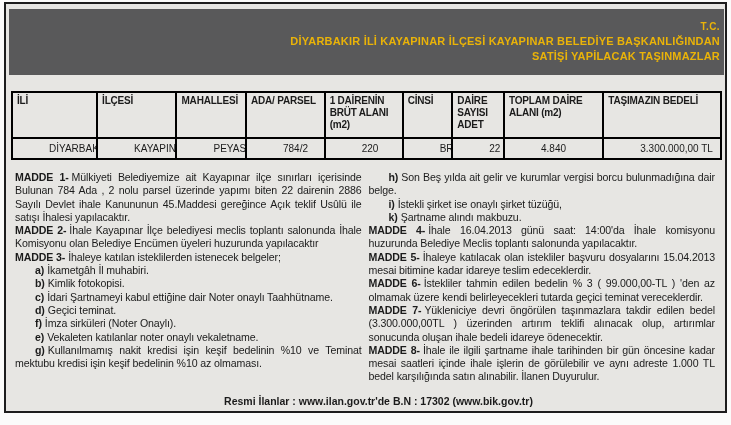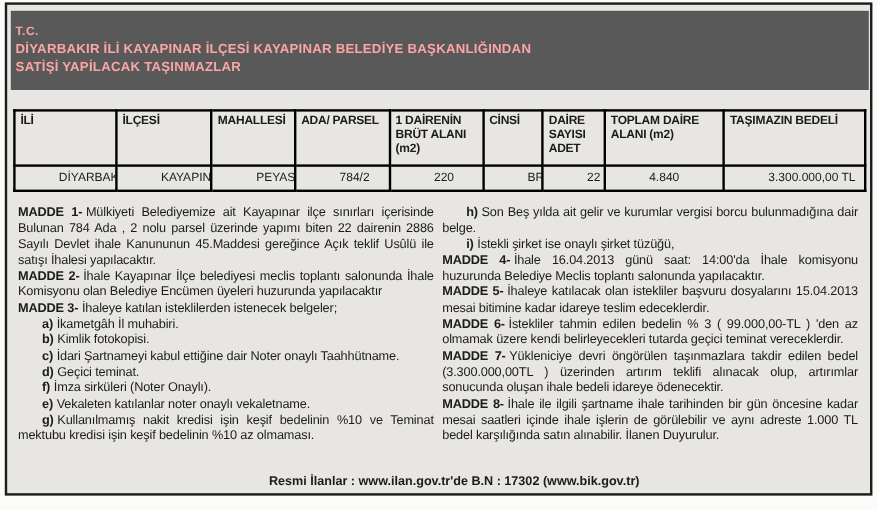--- a/index.html
+++ b/index.html
@@ -6,22 +6,22 @@
   body{
     width:731px;height:425px;position:relative;overflow:hidden;
     background:#fbfbfa;color:#1b1b1b;
     font-family:"Liberation Sans",sans-serif;
   }
   .frame{
     position:absolute;left:4px;top:2px;width:723px;height:411px;
     box-sizing:border-box;border:2px solid #1d1d1d;background:#e7e6e3;
   }
   .masthead{
-    margin:5px 1px 0 3px;background:#59595a;color:#fca5a5;
-    text-align:left;padding:11px 4px 12px;
+    margin:5px 1px 0 3px;background:#59595a;color:#eab308;
+    text-align:right;padding:11px 4px 12px;
   }
   .m1{font-size:10px;font-weight:bold;line-height:14px;letter-spacing:.4px;}
   .m2{font-size:11px;font-weight:bold;line-height:15px;letter-spacing:.2px;}
   .m3{font-size:11px;font-weight:bold;line-height:14px;letter-spacing:.2px;}
   table.tbl{
     width:711px;margin:16px 0 0 5px;border-collapse:collapse;table-layout:fixed;
   }
   .tbl th,.tbl td{
     border:2px solid #000000;font-size:10px;padding:2px 4px;
     text-align:left;overflow:hidden;
@@ -102,20 +102,21 @@
       <p class="item"><b>b)</b><span>Kimlik fotokopisi.</span></p>
       <p class="item"><b>c)</b><span>İdari Şartnameyi kabul ettiğine dair Noter onaylı Taahhütname.</span></p>
       <p class="item"><b>d)</b><span>Geçici teminat.</span></p>
       <p class="item"><b>f)</b><span>İmza sirküleri (Noter Onaylı).</span></p>
       <p class="item"><b>e)</b><span>Vekaleten katılanlar noter onaylı vekaletname.</span></p>
       <p class="item-wrap"><b>g)</b><span>Kullanılmamış nakit kredisi işin keşif bedelinin %10 ve Teminat mektubu kredisi işin keşif bedelinin %10 az olmaması.</span></p>
     </div>
     <div class="col">
       <p class="item-wrap"><b>h)</b><span>Son Beş yılda ait gelir ve kurumlar vergisi borcu bulunmadığına dair belge.</span></p>
       <p class="item"><b>i)</b><span>İstekli şirket ise onaylı şirket tüzüğü,</span></p>
+      <p class="item"><b>k)</b><span>Şartname alındı makbuzu.</span></p>
       <p class="madde"><b>MADDE 4-</b><span>İhale 16.04.2013 günü saat: 14:00'da İhale komisyonu huzurunda Belediye Meclis toplantı salonunda yapılacaktır.</span></p>
       <p class="madde"><b>MADDE 5-</b><span>İhaleye katılacak olan istekliler başvuru dosyalarını 15.04.2013 mesai bitimine kadar idareye teslim edeceklerdir.</span></p>
       <p class="madde"><b>MADDE 6-</b><span>İstekliler tahmin edilen bedelin % 3 ( 99.000,00-TL ) 'den az olmamak üzere kendi belirleyecekleri tutarda geçici teminat vereceklerdir.</span></p>
       <p class="madde"><b>MADDE 7-</b><span>Yükleniciye devri öngörülen taşınmazlara takdir edilen bedel (3.300.000,00TL ) üzerinden artırım teklifi alınacak olup, artırımlar sonucunda oluşan ihale bedeli idareye ödenecektir.</span></p>
       <p class="madde"><b>MADDE 8-</b><span>İhale ile ilgili şartname ihale tarihinden bir gün öncesine kadar mesai saatleri içinde ihale işlerin de görülebilir ve aynı adreste 1.000 TL bedel karşılığında satın alınabilir. İlanen Duyurulur.</span></p>
     </div>
   </div>
 
   <div class="footer">Resmi İlanlar : www.ilan.gov.tr'de  B.N : 17302 (www.bik.gov.tr)</div>
 

